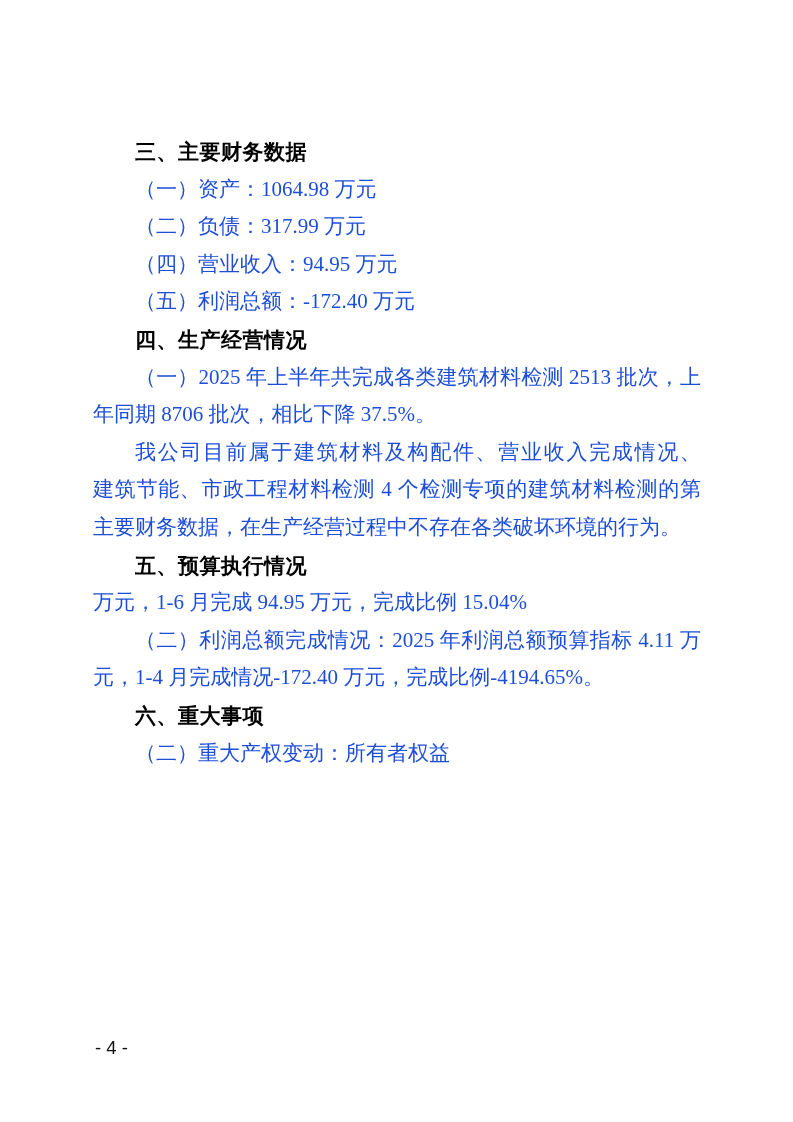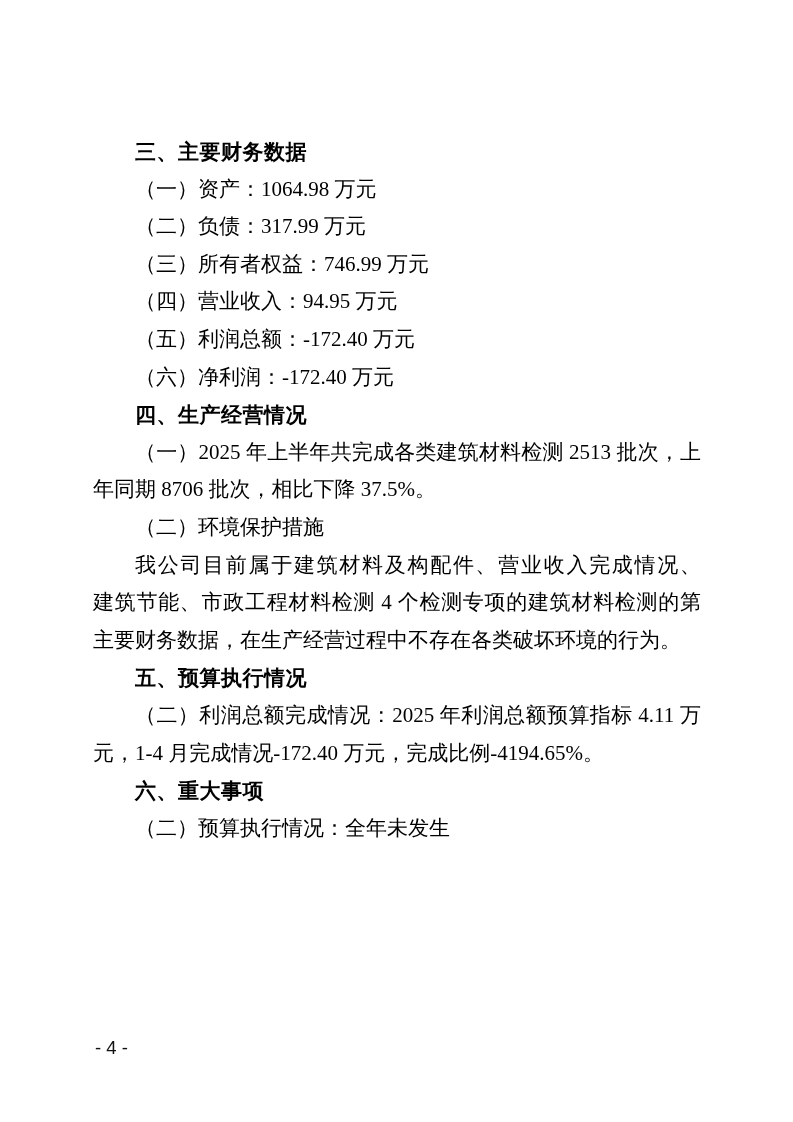--- a/index.html
+++ b/index.html
@@ -14,21 +14,21 @@
   }
   .content {
     position: absolute;
     left: 93px;
     top: 133px;
     width: 608px;
   }
   .line {
     font-size: 21px;
     line-height: 37.6px;
-    color: #000000;
+    color: #1d4ed8;
     text-align: left;
   }
   .line.indent { text-indent: 2em; }
   .line.stretch {
     text-align: justify;
     text-align-last: justify;
     text-justify: inter-character;
   }
   .line.heading {
     font-family: "Liberation Sans", "DejaVu Sans", sans-serif;
@@ -47,31 +47,29 @@
   }
 </style>
 </head>
 <body>
 
 <div class="page">
   <div class="content">
       <div class="line heading indent">三、主要财务数据</div>
       <div class="line indent">（一）资产：1064.98 万元</div>
       <div class="line indent">（二）负债：317.99 万元</div>
-      <div class="line indent">（三）所有者权益：746.99 万元</div>
       <div class="line indent">（四）营业收入：94.95 万元</div>
       <div class="line indent">（五）利润总额：-172.40 万元</div>
-      <div class="line indent">（六）净利润：-172.40 万元</div>
       <div class="line heading indent">四、生产经营情况</div>
       <div class="line indent stretch">（一）2025 年上半年共完成各类建筑材料检测 2513 批次，上</div>
       <div class="line">年同期 8706 批次，相比下降 37.5%。</div>
-      <div class="line indent">（二）环境保护措施</div>
       <div class="line indent stretch">我公司目前属于建筑材料及构配件、营业收入完成情况、</div>
       <div class="line stretch">建筑节能、市政工程材料检测 4 个检测专项的建筑材料检测的第</div>
       <div class="line">主要财务数据，在生产经营过程中不存在各类破坏环境的行为。</div>
       <div class="line heading indent">五、预算执行情况</div>
+      <div class="line">万元，1-6 月完成 94.95 万元，完成比例 15.04%</div>
       <div class="line indent stretch">（二）利润总额完成情况：2025 年利润总额预算指标 4.11 万</div>
       <div class="line">元，1-4 月完成情况-172.40 万元，完成比例-4194.65%。</div>
       <div class="line heading indent">六、重大事项</div>
-      <div class="line indent">（二）预算执行情况：全年未发生</div>
+      <div class="line indent">（二）重大产权变动：所有者权益</div>
     </div>
   <div class="pageno">- 4 -</div>
 </div>
 
 </body></html>

